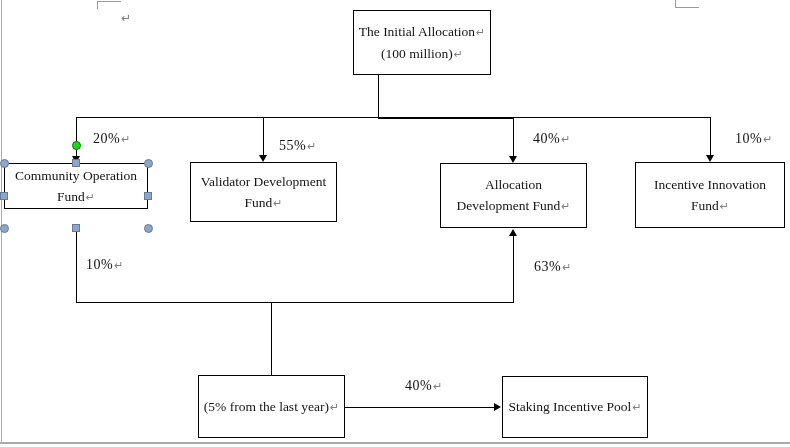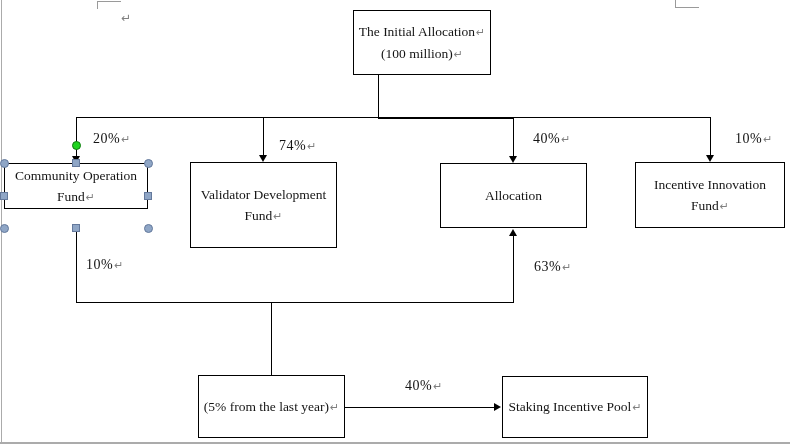--- a/index.html
+++ b/index.html
@@ -75,44 +75,45 @@
   <div class="node" style="left:305px;top:10px;width:138px;height:65px;margin-left:48px;">
     <div class="tline"><span>The Initial Allocation</span><span class="return-mark">↵</span></div>
     <div class="tline"><span>(100 million)</span><span class="return-mark">↵</span></div>
   </div>
 
   <div class="node" style="left:4px;top:163px;width:144px;height:46px;">
     <div class="tline"><span>Community Operation</span></div>
     <div class="tline"><span>Fund</span><span class="return-mark">↵</span></div>
   </div>
 
-  <div class="node" style="left:190px;top:162px;width:147px;height:86px;">
+  <div class="node" style="left:190px;top:162px;width:147px;height:60px;">
     <div class="tline"><span>Validator Development</span></div>
     <div class="tline"><span>Fund</span><span class="return-mark">↵</span></div>
   </div>
 
   <div class="node" style="left:440px;top:163px;width:147px;height:65px;">
     <div class="tline"><span>Allocation</span></div>
+    <div class="tline"><span>Development Fund</span><span class="return-mark">↵</span></div>
   </div>
 
   <div class="node" style="left:635px;top:162px;width:150px;height:66px;">
     <div class="tline"><span>Incentive Innovation</span></div>
     <div class="tline"><span>Fund</span><span class="return-mark">↵</span></div>
   </div>
 
   <div class="node" style="left:198px;top:375px;width:147px;height:63px;">
     <div class="tline"><span>(5% from the last year)</span><span class="return-mark">↵</span></div>
   </div>
 
   <div class="node" style="left:502px;top:376px;width:146px;height:62px;">
     <div class="tline"><span>Staking Incentive Pool</span><span class="return-mark">↵</span></div>
   </div>
 
   <div class="pct" style="left:93px;top:131px;"><span>20%</span><span class="return-mark">↵</span></div>
-  <div class="pct" style="left:279px;top:138px;"><span>74%</span><span class="return-mark">↵</span></div>
+  <div class="pct" style="left:279px;top:138px;"><span>55%</span><span class="return-mark">↵</span></div>
   <div class="pct" style="left:533px;top:131px;"><span>40%</span><span class="return-mark">↵</span></div>
   <div class="pct" style="left:735px;top:131px;"><span>10%</span><span class="return-mark">↵</span></div>
   <div class="pct" style="left:86px;top:257px;"><span>10%</span><span class="return-mark">↵</span></div>
   <div class="pct" style="left:534px;top:259px;"><span>63%</span><span class="return-mark">↵</span></div>
   <div class="pct" style="left:405px;top:378px;"><span>40%</span><span class="return-mark">↵</span></div>
 
   <div class="handle rotate" style="left:71.5px;top:140.5px;"></div>
   <div class="handle circle" style="left:-0.5px;top:158.5px;"></div>
   <div class="handle square" style="left:72px;top:159px;"></div>
   <div class="handle circle" style="left:143.5px;top:158.5px;"></div>

